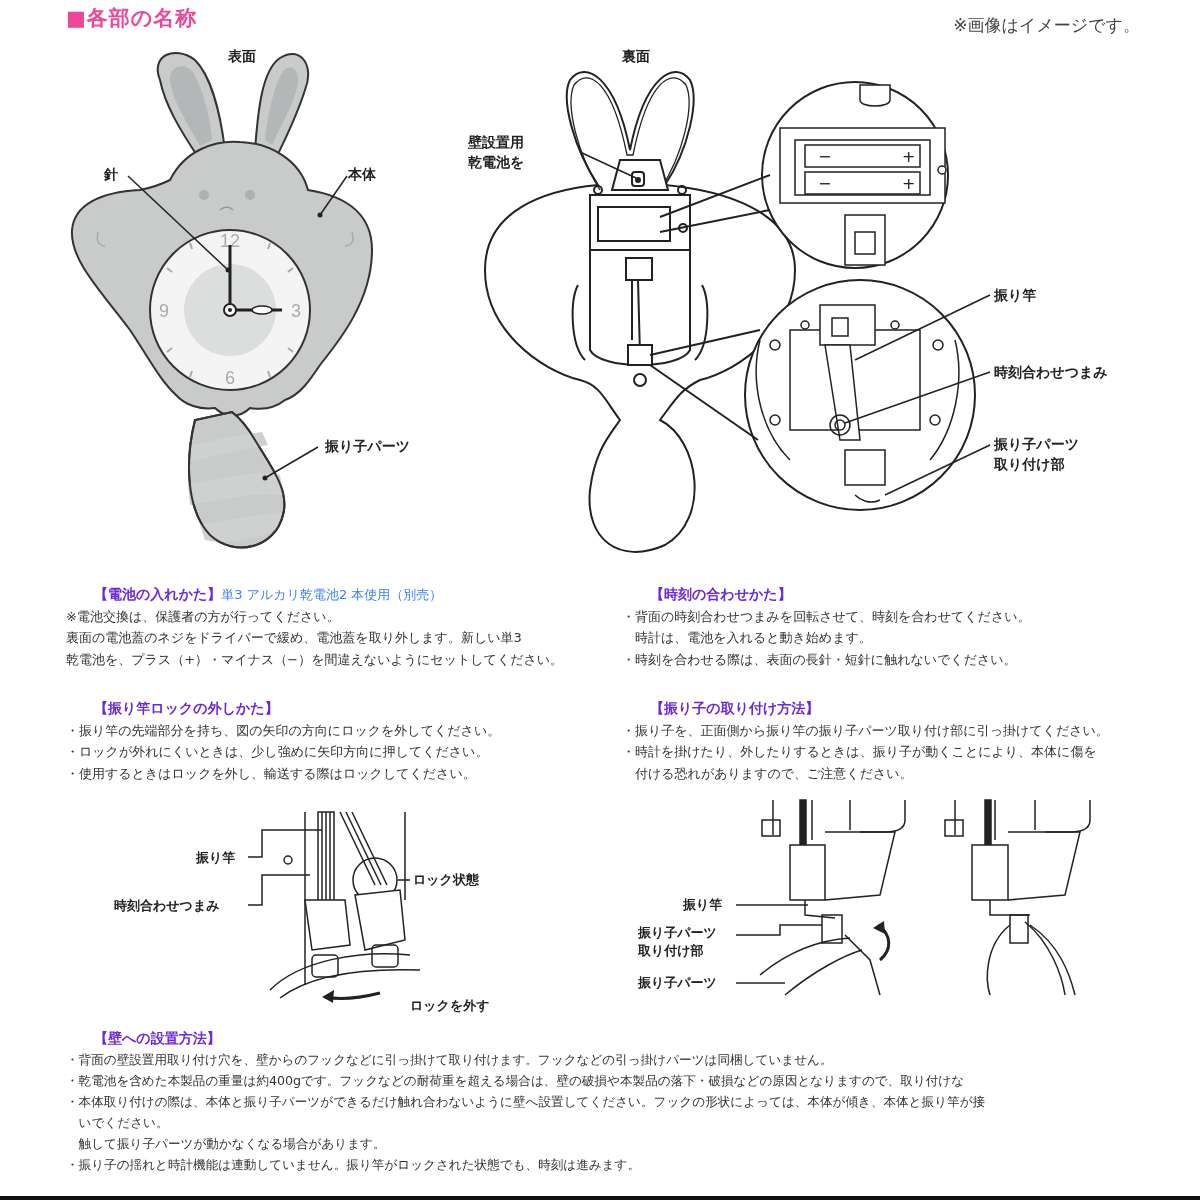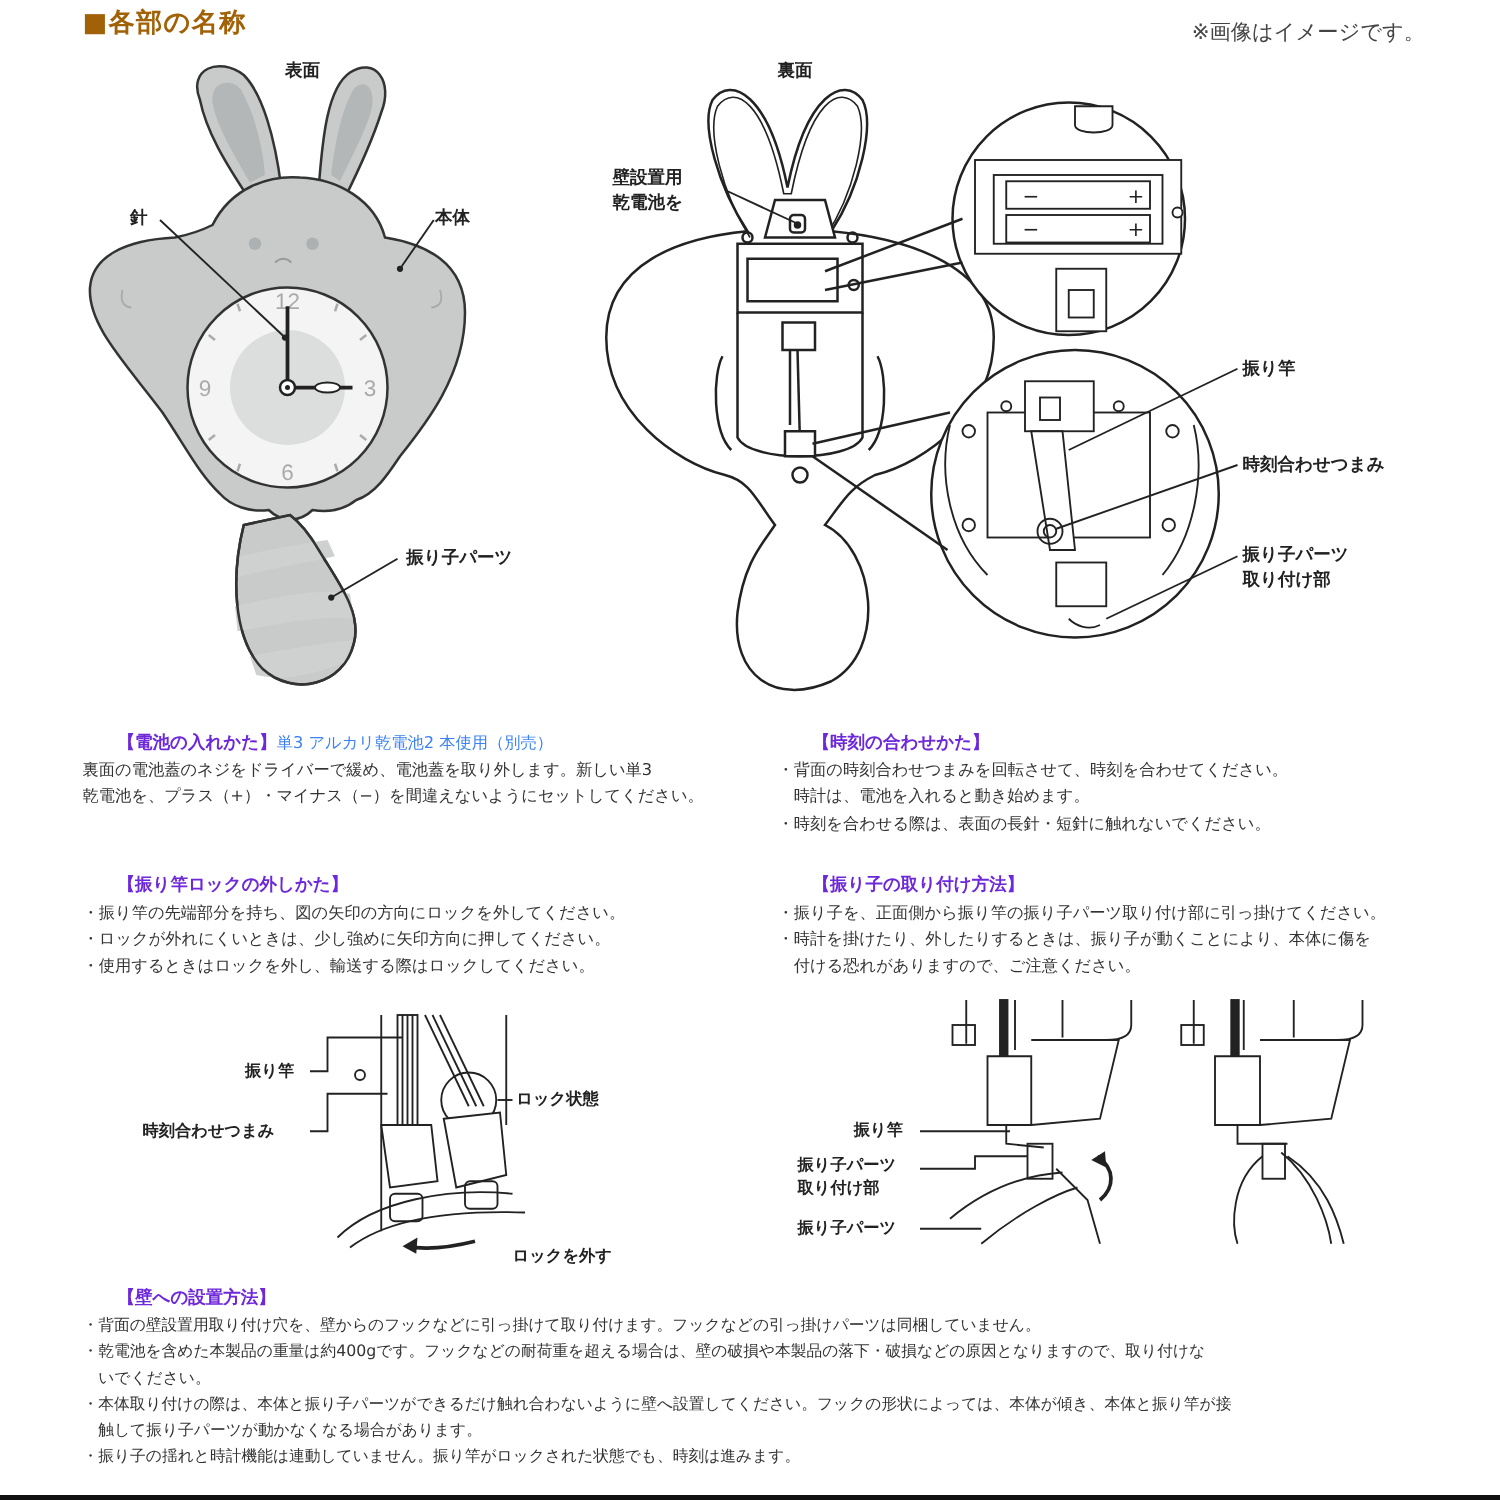--- a/index.html
+++ b/index.html
@@ -1,19 +1,19 @@
 <!DOCTYPE html>
 <html><head>
 <meta charset="utf-8">
 <style>
   html, body { margin:0; padding:0; background:#ffffff; }
   body { width:1200px; height:1200px; position:relative; overflow:hidden;
          font-family:"DejaVu Sans", "Liberation Sans", sans-serif; color:#2a2a2a; }
   .abs { position:absolute; }
-  .title { left:66px; top:4px; font-size:21px; font-weight:bold; color:#a16207; letter-spacing:1px; }
+  .title { left:66px; top:4px; font-size:21px; font-weight:bold; color:#ec4899; letter-spacing:1px; }
   .note { right:60px; top:14px; font-size:17px; color:#444; }
   .view-label { font-size:14px; font-weight:bold; color:#222; }
   .callout { font-size:14px; font-weight:bold; color:#222; line-height:20px; white-space:nowrap; }
   .section { font-size:13px; line-height:21.5px; color:#333; }
   .section .head { font-weight:bold; color:#6d28d9; font-size:14px;margin-left:28px; }
   .section .head-suffix { font-weight:normal; color:#3b82f6; }
   .section p { margin:0; white-space:nowrap; }
   svg { position:absolute; overflow:visible; }
   .bottom-rule { left:0; top:1196px; width:1200px; height:4px; background:#111; }
 </style>
@@ -158,33 +158,34 @@
   </g>
 
   <g stroke="#222" stroke-width="1.5">
     <line x1="580" y1="152" x2="636" y2="178"></line>
     <line x1="990" y1="295" x2="855" y2="360"></line>
     <line x1="990" y1="372" x2="845" y2="423"></line>
     <line x1="990" y1="445" x2="885" y2="495"></line>
   </g>
 </svg>
 
-<div class="abs callout" style="left:490px; top:132px;">
+<div class="abs callout" style="left:468px; top:132px;">
   <div>壁設置用</div>
   <div>乾電池を</div>
 </div>
 <div class="abs callout" style="left:994px; top:285px;">振り竿</div>
 <div class="abs callout" style="left:994px; top:362px;">時刻合わせつまみ</div>
 <div class="abs callout" style="left:994px; top:434px;">
   <div>振り子パーツ</div>
   <div>取り付け部</div>
 </div>
 
 <div class="abs section" style="left:66px; top:584px;">
   <p><span class="head">【電池の入れかた】</span><span class="head-suffix">単3 アルカリ乾電池2 本使用（別売）</span></p>
+  <p>※電池交換は、保護者の方が行ってください。</p>
   <p>裏面の電池蓋のネジをドライバーで緩め、電池蓋を取り外します。新しい単3</p>
   <p>乾電池を、プラス（+）・マイナス（−）を間違えないようにセットしてください。</p>
 </div>
 
 <div class="abs section" style="left:622px; top:584px;">
   <p class="head">【時刻の合わせかた】</p>
   <p>・背面の時刻合わせつまみを回転させて、時刻を合わせてください。</p>
   <p>　時計は、電池を入れると動き始めます。</p>
   <p>・時刻を合わせる際は、表面の長針・短針に触れないでください。</p>
 </div>
@@ -279,19 +280,19 @@
 <div class="abs callout" style="left:638px; top:924px; font-size:13px; line-height:18px;">
   <div>振り子パーツ</div>
   <div>取り付け部</div>
 </div>
 <div class="abs callout" style="left:638px; top:973px; font-size:13px;">振り子パーツ</div>
 
 <div class="abs section" style="left:66px; top:1028px; font-size:12.6px; line-height:21px;">
   <p class="head">【壁への設置方法】</p>
   <p>・背面の壁設置用取り付け穴を、壁からのフックなどに引っ掛けて取り付けます。フックなどの引っ掛けパーツは同梱していません。</p>
   <p>・乾電池を含めた本製品の重量は約400gです。フックなどの耐荷重を超える場合は、壁の破損や本製品の落下・破損などの原因となりますので、取り付けな</p>
+  <p>・本体取り付けの際は、本体と振り子パーツができるだけ触れ合わないように壁へ設置してください。フックの形状によっては、本体が傾き、本体と振り竿が接</p>
   <p>　いでください。</p>
-  <p>・本体取り付けの際は、本体と振り子パーツができるだけ触れ合わないように壁へ設置してください。フックの形状によっては、本体が傾き、本体と振り竿が接</p>
   <p>　触して振り子パーツが動かなくなる場合があります。</p>
   <p>・振り子の揺れと時計機能は連動していません。振り竿がロックされた状態でも、時刻は進みます。</p>
 </div>
 
 <div class="abs bottom-rule"></div>
 
 </body></html>

